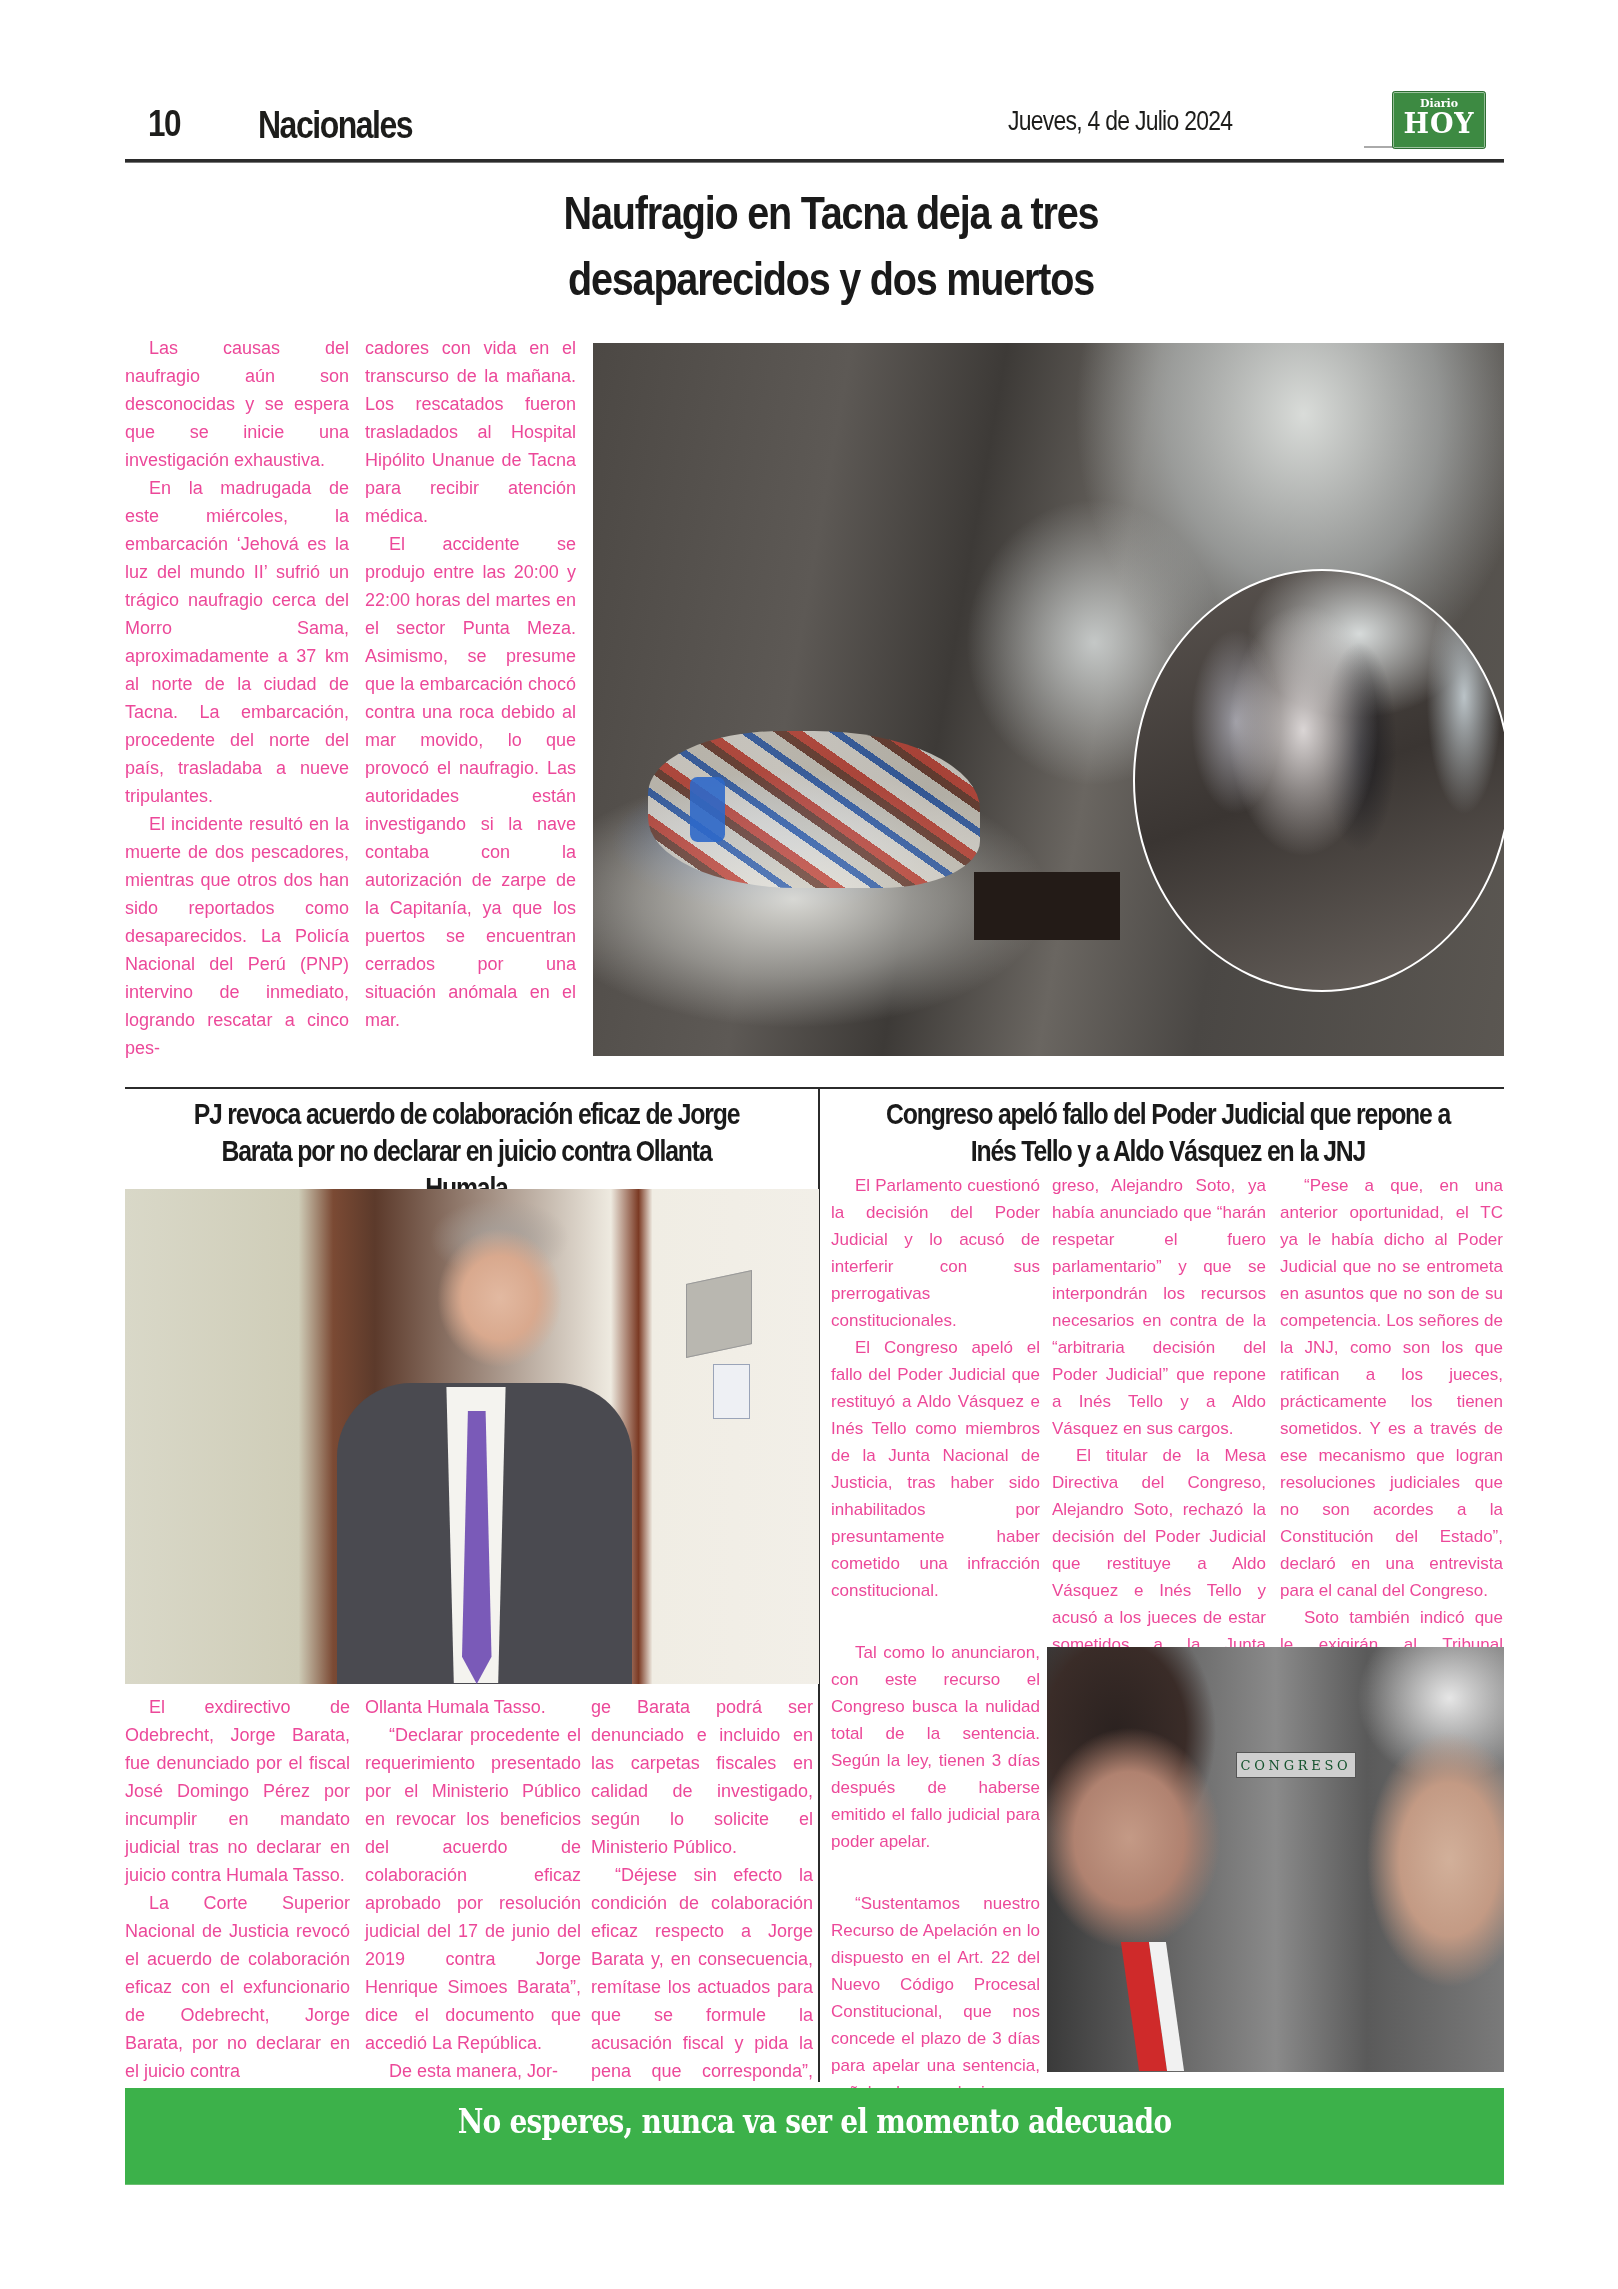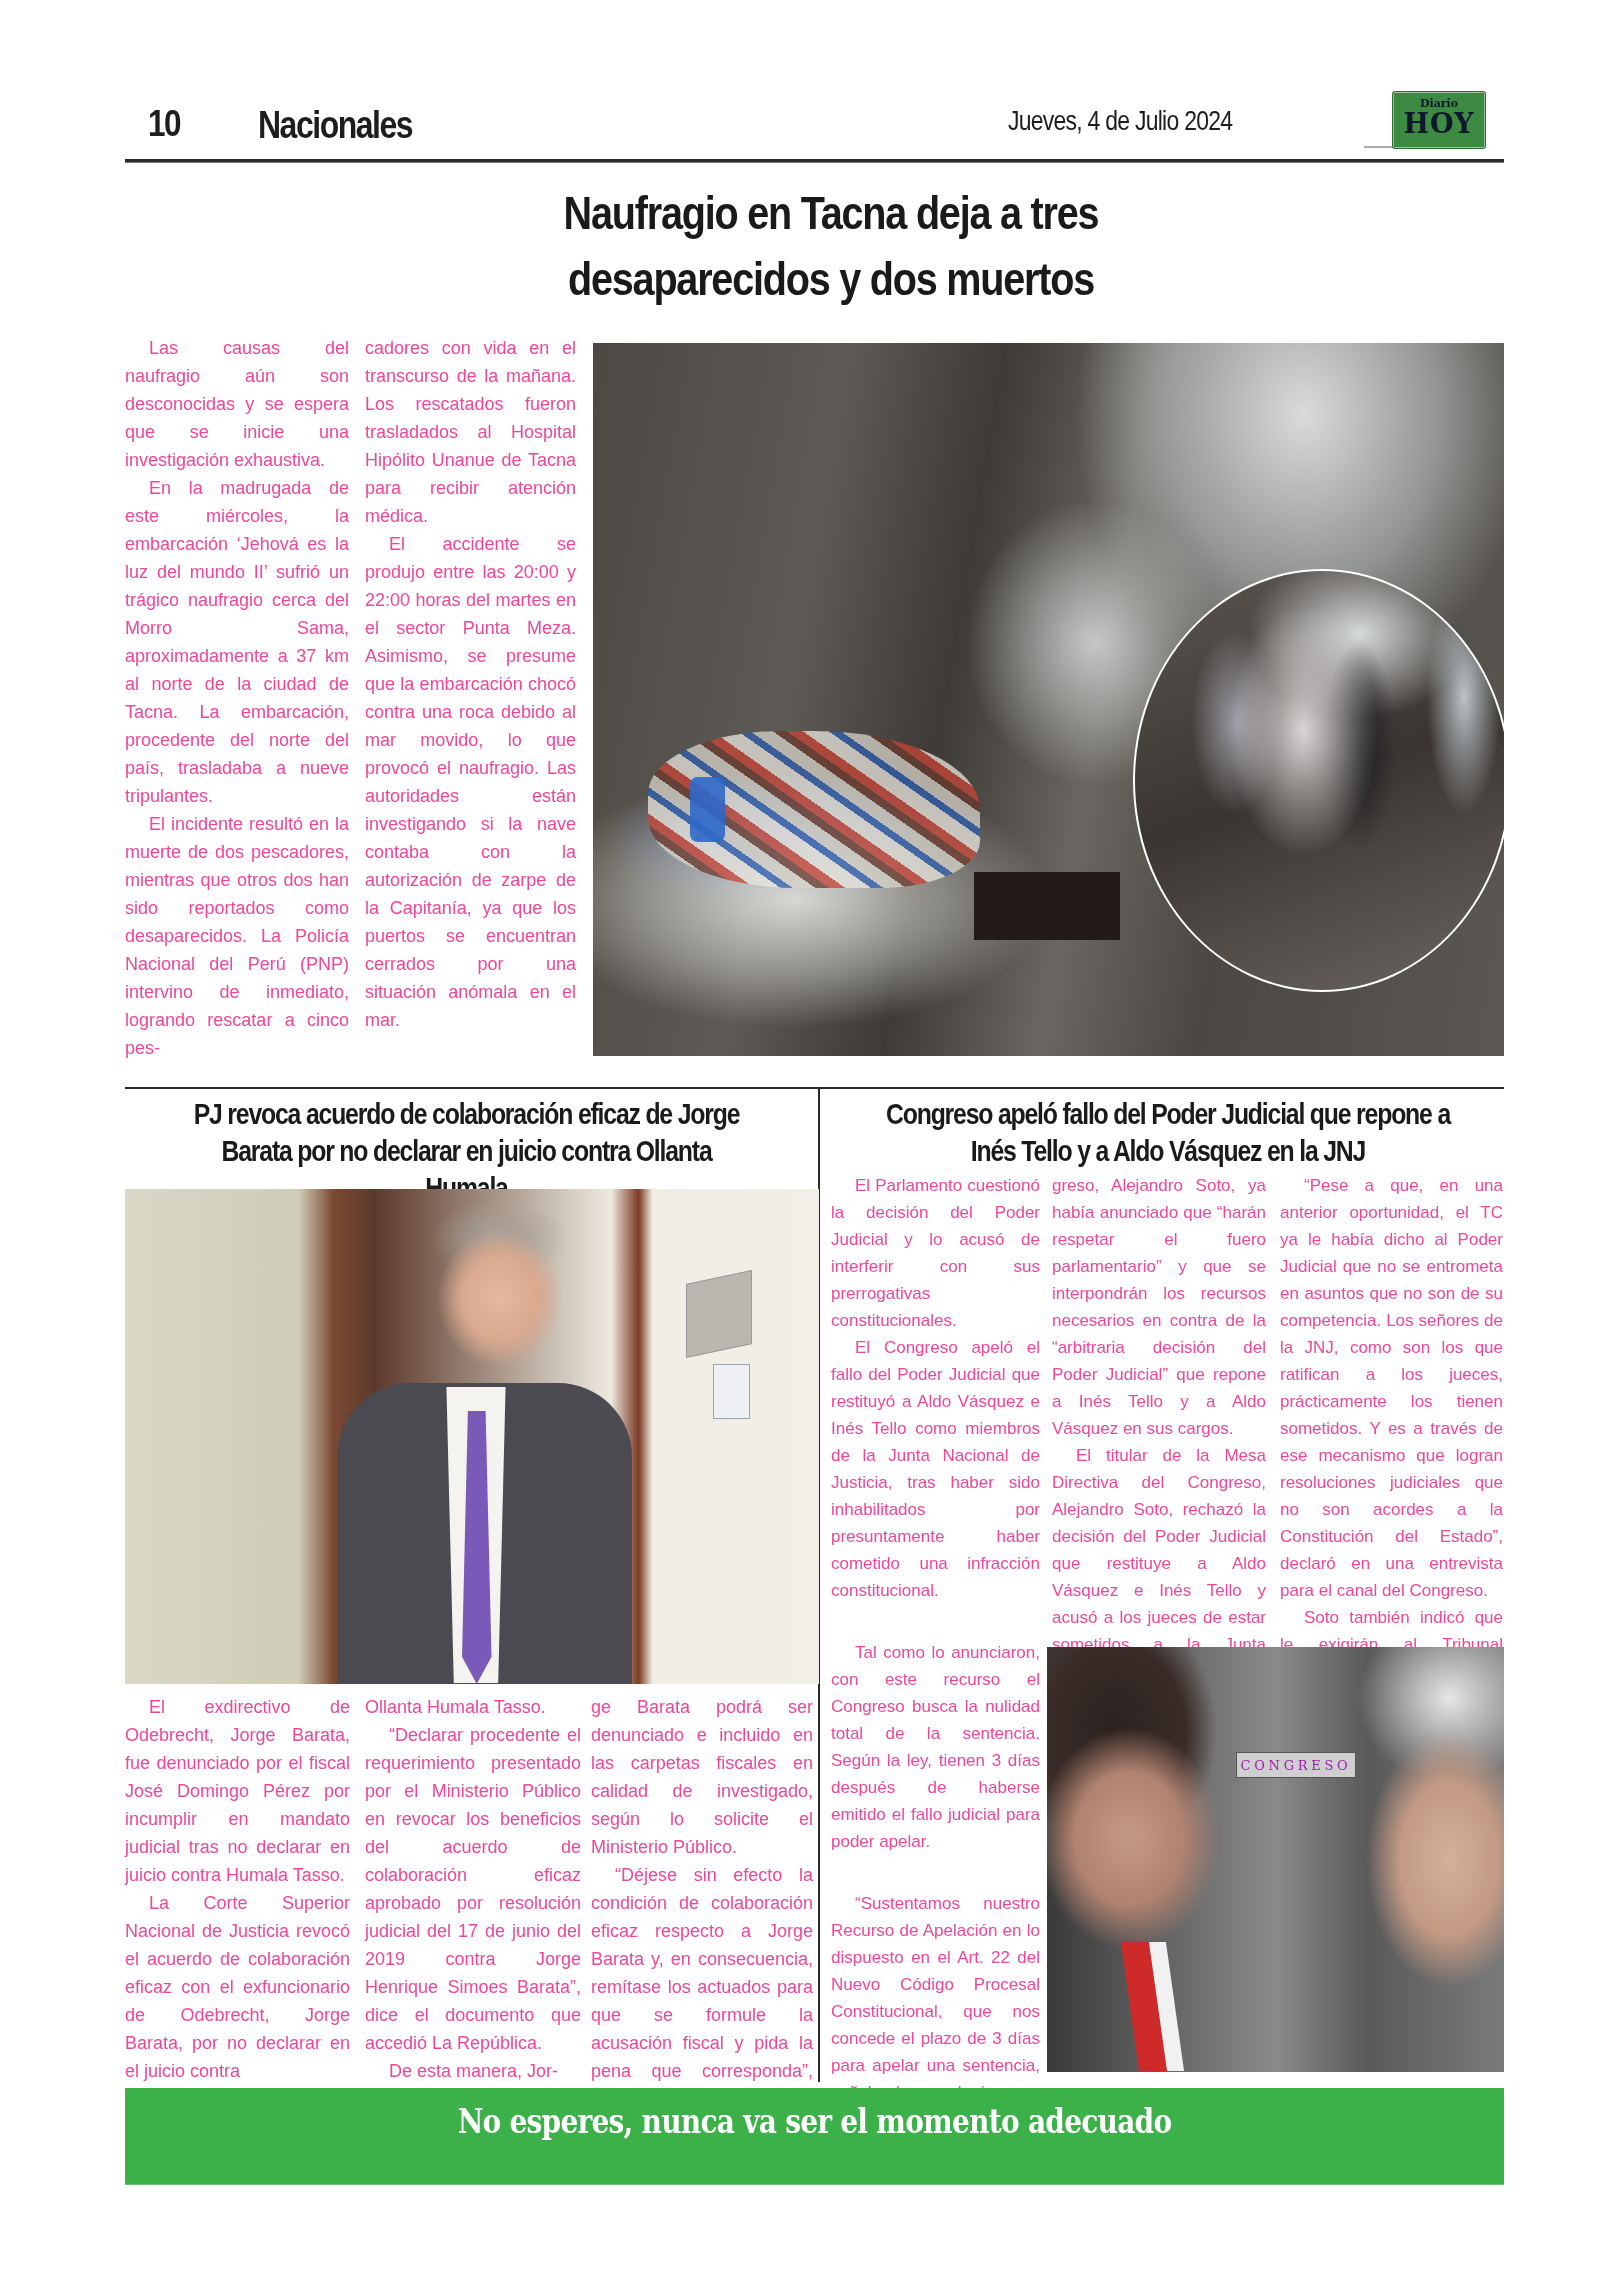--- a/index.html
+++ b/index.html
@@ -6,21 +6,21 @@
   html, body { width: 1619px; height: 2290px; background: #ffffff; overflow: hidden; }
   body { position: relative; font-family: "Liberation Sans", sans-serif; color: #1d1d1b; }
 
   .abs { position: absolute; }
 
   
   .page-num { left: 148px; top: 103px; font-size: 37px; font-weight: bold; letter-spacing: -1.8px; transform: scaleX(0.85); transform-origin: left; }
   .section { left: 258px; top: 103px; font-size: 39px; font-weight: bold; letter-spacing: -1.8px; transform: scaleX(0.82); transform-origin: left; }
   .date { left: 1008px; top: 105px; font-size: 28px; letter-spacing: -0.9px; transform: scaleX(0.82); transform-origin: left; white-space: nowrap; }
   .date-underline { left: 1364px; top: 146px; width: 55px; height: 1.8px; background: #aaa; }
-  .logo { left: 1392px; top: 91px; width: 94px; height: 58px; background: #3d8a42; border: 1.8px solid #2e6d33; border-radius: 2.8px; color: #0f172a; text-align: center; box-shadow: 0 0 0 0.9px #9dc39f inset; }
+  .logo { left: 1392px; top: 91px; width: 94px; height: 58px; background: #3d8a42; border: 1.8px solid #2e6d33; border-radius: 2.8px; color: #ffffff; text-align: center; box-shadow: 0 0 0 0.9px #9dc39f inset; }
   .logo .small { font-family: "DejaVu Serif", serif; font-weight: bold; font-size: 11px; margin-top: 4.6px; display: block; }
   .logo .big { font-family: "DejaVu Serif", serif; font-weight: bold; font-size: 27px; line-height: 28px; display: block; letter-spacing: 0.9px; }
   .header-rule { left: 125px; top: 159px; width: 1379px; height: 3.7px; background: #2b2b2b; border-bottom: 0.9px solid #777; }
 
   
   .headline { font-weight: bold; color: #1a1a1a; text-align: center; letter-spacing: -1.4px; }
   .h-main { left: 351px; top: 180px; width: 960px; font-size: 46px; line-height: 66px; transform: scaleX(0.86); transform-origin: center; }
 
   
   .col { font-size: 18px; line-height: 28px; text-align: justify; color: #ec4899; hyphens: manual; }
@@ -86,21 +86,21 @@
   .photo-jnj { left: 1047px; top: 1647px; width: 457px; height: 425px;
     background:
       radial-gradient(ellipse 20% 26% at 18% 45%, #c49a86 0%, #b08270 60%, transparent 100%),
       radial-gradient(ellipse 22% 30% at 15% 20%, #2b2220 0%, #3a2c28 70%, transparent 100%),
       radial-gradient(ellipse 18% 30% at 88% 50%, #d2b09a 0%, #c39a84 60%, transparent 100%),
       radial-gradient(ellipse 20% 20% at 88% 12%, #e6e6e6 0%, transparent 100%),
       linear-gradient(90deg, #3a3a3a 0%, #6a6a6a 30%, #8a8a8a 50%, #5a5a5a 70%, #7a7a7a 100%);
   }
   .photo-jnj .sash-red { left: 83px; top: 295px; width: 28px; height: 129px; background: #cf2a2a; transform: skewX(8deg); }
   .photo-jnj .sash-white { left: 111px; top: 295px; width: 16.6px; height: 129px; background: #f1f1f1; transform: skewX(8deg); }
-  .photo-jnj .congreso-label { left: 189px; top: 105px; width: 120px; height: 26px; background: #cfcfcf; color: #a21caf; font-family: "DejaVu Serif", serif; font-size: 13px; letter-spacing: 3.7px; text-align: center; line-height: 26px; border: 1.8px solid #555; }
+  .photo-jnj .congreso-label { left: 189px; top: 105px; width: 120px; height: 26px; background: #cfcfcf; color: #14532d; font-family: "DejaVu Serif", serif; font-size: 13px; letter-spacing: 3.7px; text-align: center; line-height: 26px; border: 1.8px solid #555; }
 
   
   .banner { left: 125px; top: 2088px; width: 1379px; height: 97px; background: #3cb14a; border-bottom: 1.8px solid #6cc072; }
   .banner-text { left: 125px; top: 2102px; width: 1379px; text-align: center; color: #ffffff; font-family: "DejaVu Serif", serif; font-weight: bold; font-size: 33px; letter-spacing: -0.9px; transform: scaleX(0.85); transform-origin: center; }
 </style>
 </head>
 <body>
 
 <div class="abs page-num">10</div>
 <div class="abs section">Nacionales</div>

